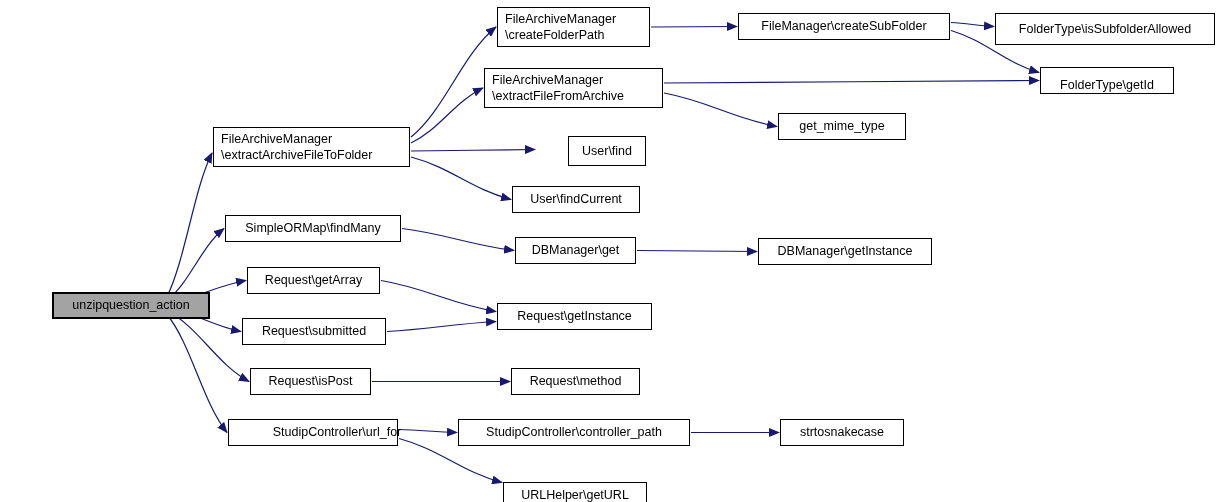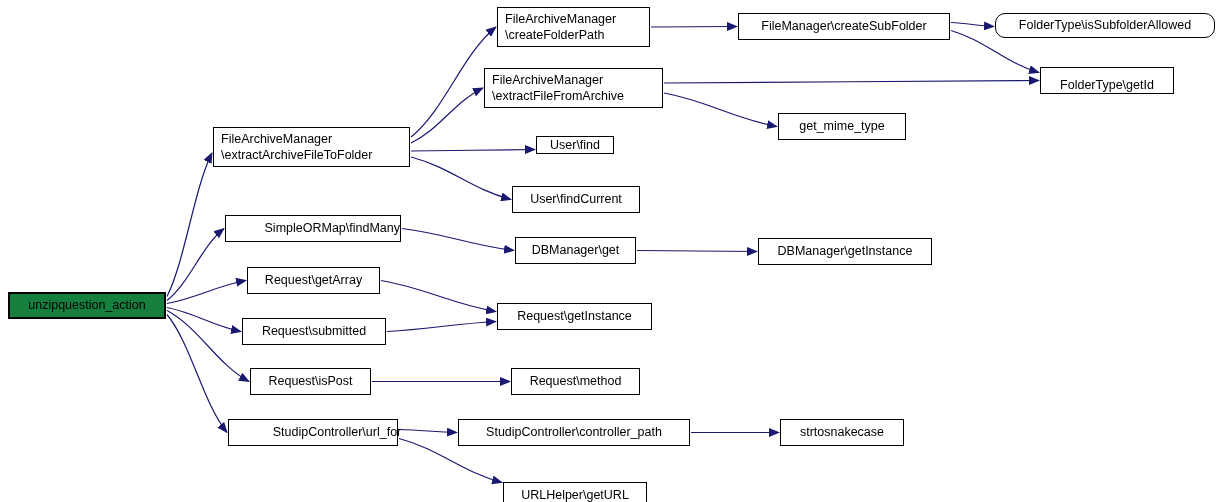--- a/index.html
+++ b/index.html
@@ -36,23 +36,24 @@
     font-size: 12.5px;
     line-height: 1.3;
     white-space: nowrap;
     cursor: pointer;
   }
   .node.multiline {
     align-items: flex-start;
     padding-left: 7px;
   }
   .node.root {
-    background: #15803d;
+    background: #a3a3a3;
     border-width: 2px;
     cursor: default;
+    margin-left: 44px;
   }
   .node-line {
     display: block;
   }
 </style>
 </head>
 <body>
 
 <div id="graph">
   <svg id="edges" width="1223" height="502" viewBox="0 0 1223 502" xmlns="http://www.w3.org/2000/svg">
@@ -88,21 +89,21 @@
       </g>
   </svg>
 
 <div class="node root" style="left: 8px; top: 292px; width: 158px; height: 27px;">
       <span class="node-line">unzipquestion_action</span>
     </div>
     <div class="node multiline" style="left: 213px; top: 127px; width: 197px; height: 40px;">
       <span class="node-line">FileArchiveManager</span>
       <span class="node-line">\extractArchiveFileToFolder</span>
     </div>
-    <div class="node" style="left: 225px; top: 215px; width: 176px; height: 27px; align-items: flex-end;">
+    <div class="node" style="left: 225px; top: 215px; width: 176px; height: 27px;">
       <span class="node-line">SimpleORMap\findMany</span>
     </div>
     <div class="node" style="left: 247px; top: 267px; width: 133px; height: 27px;">
       <span class="node-line">Request\getArray</span>
     </div>
     <div class="node" style="left: 242px; top: 318px; width: 144px; height: 27px;">
       <span class="node-line">Request\submitted</span>
     </div>
     <div class="node" style="left: 250px; top: 368px; width: 121px; height: 27px;">
       <span class="node-line">Request\isPost</span>
@@ -111,21 +112,21 @@
       <span class="node-line">StudipController\url_for</span>
     </div>
     <div class="node multiline" style="left: 497px; top: 7px; width: 153px; height: 40px;">
       <span class="node-line">FileArchiveManager</span>
       <span class="node-line">\createFolderPath</span>
     </div>
     <div class="node multiline" style="left: 484px; top: 68px; width: 179px; height: 40px;">
       <span class="node-line">FileArchiveManager</span>
       <span class="node-line">\extractFileFromArchive</span>
     </div>
-    <div class="node" style="left: 536px; top: 136px; width: 78px; height: 18px;">
+    <div class="node" style="left: 568px; top: 136px; width: 78px; height: 30px;">
       <span class="node-line">User\find</span>
     </div>
     <div class="node" style="left: 512px; top: 186px; width: 128px; height: 27px;">
       <span class="node-line">User\findCurrent</span>
     </div>
     <div class="node" style="left: 515px; top: 237px; width: 121px; height: 27px;">
       <span class="node-line">DBManager\get</span>
     </div>
     <div class="node" style="left: 497px; top: 303px; width: 155px; height: 27px;">
       <span class="node-line">Request\getInstance</span>
@@ -144,19 +145,19 @@
     </div>
     <div class="node" style="left: 778px; top: 113px; width: 128px; height: 27px;">
       <span class="node-line">get_mime_type</span>
     </div>
     <div class="node" style="left: 758px; top: 238px; width: 174px; height: 27px;">
       <span class="node-line">DBManager\getInstance</span>
     </div>
     <div class="node" style="left: 780px; top: 419px; width: 124px; height: 27px;">
       <span class="node-line">strtosnakecase</span>
     </div>
-    <div class="node" style="left: 995px; top: 13px; width: 220px; height: 25px; border-radius: 10px;">
+    <div class="node" style="left: 995px; top: 13px; width: 220px; height: 32px;">
       <span class="node-line">FolderType\isSubfolderAllowed</span>
     </div>
     <div class="node" style="left: 1040px; top: 67px; width: 134px; height: 27px; justify-content: flex-end;">
       <span class="node-line">FolderType\getId</span>
     </div>
   </div>
 
 </body></html>

